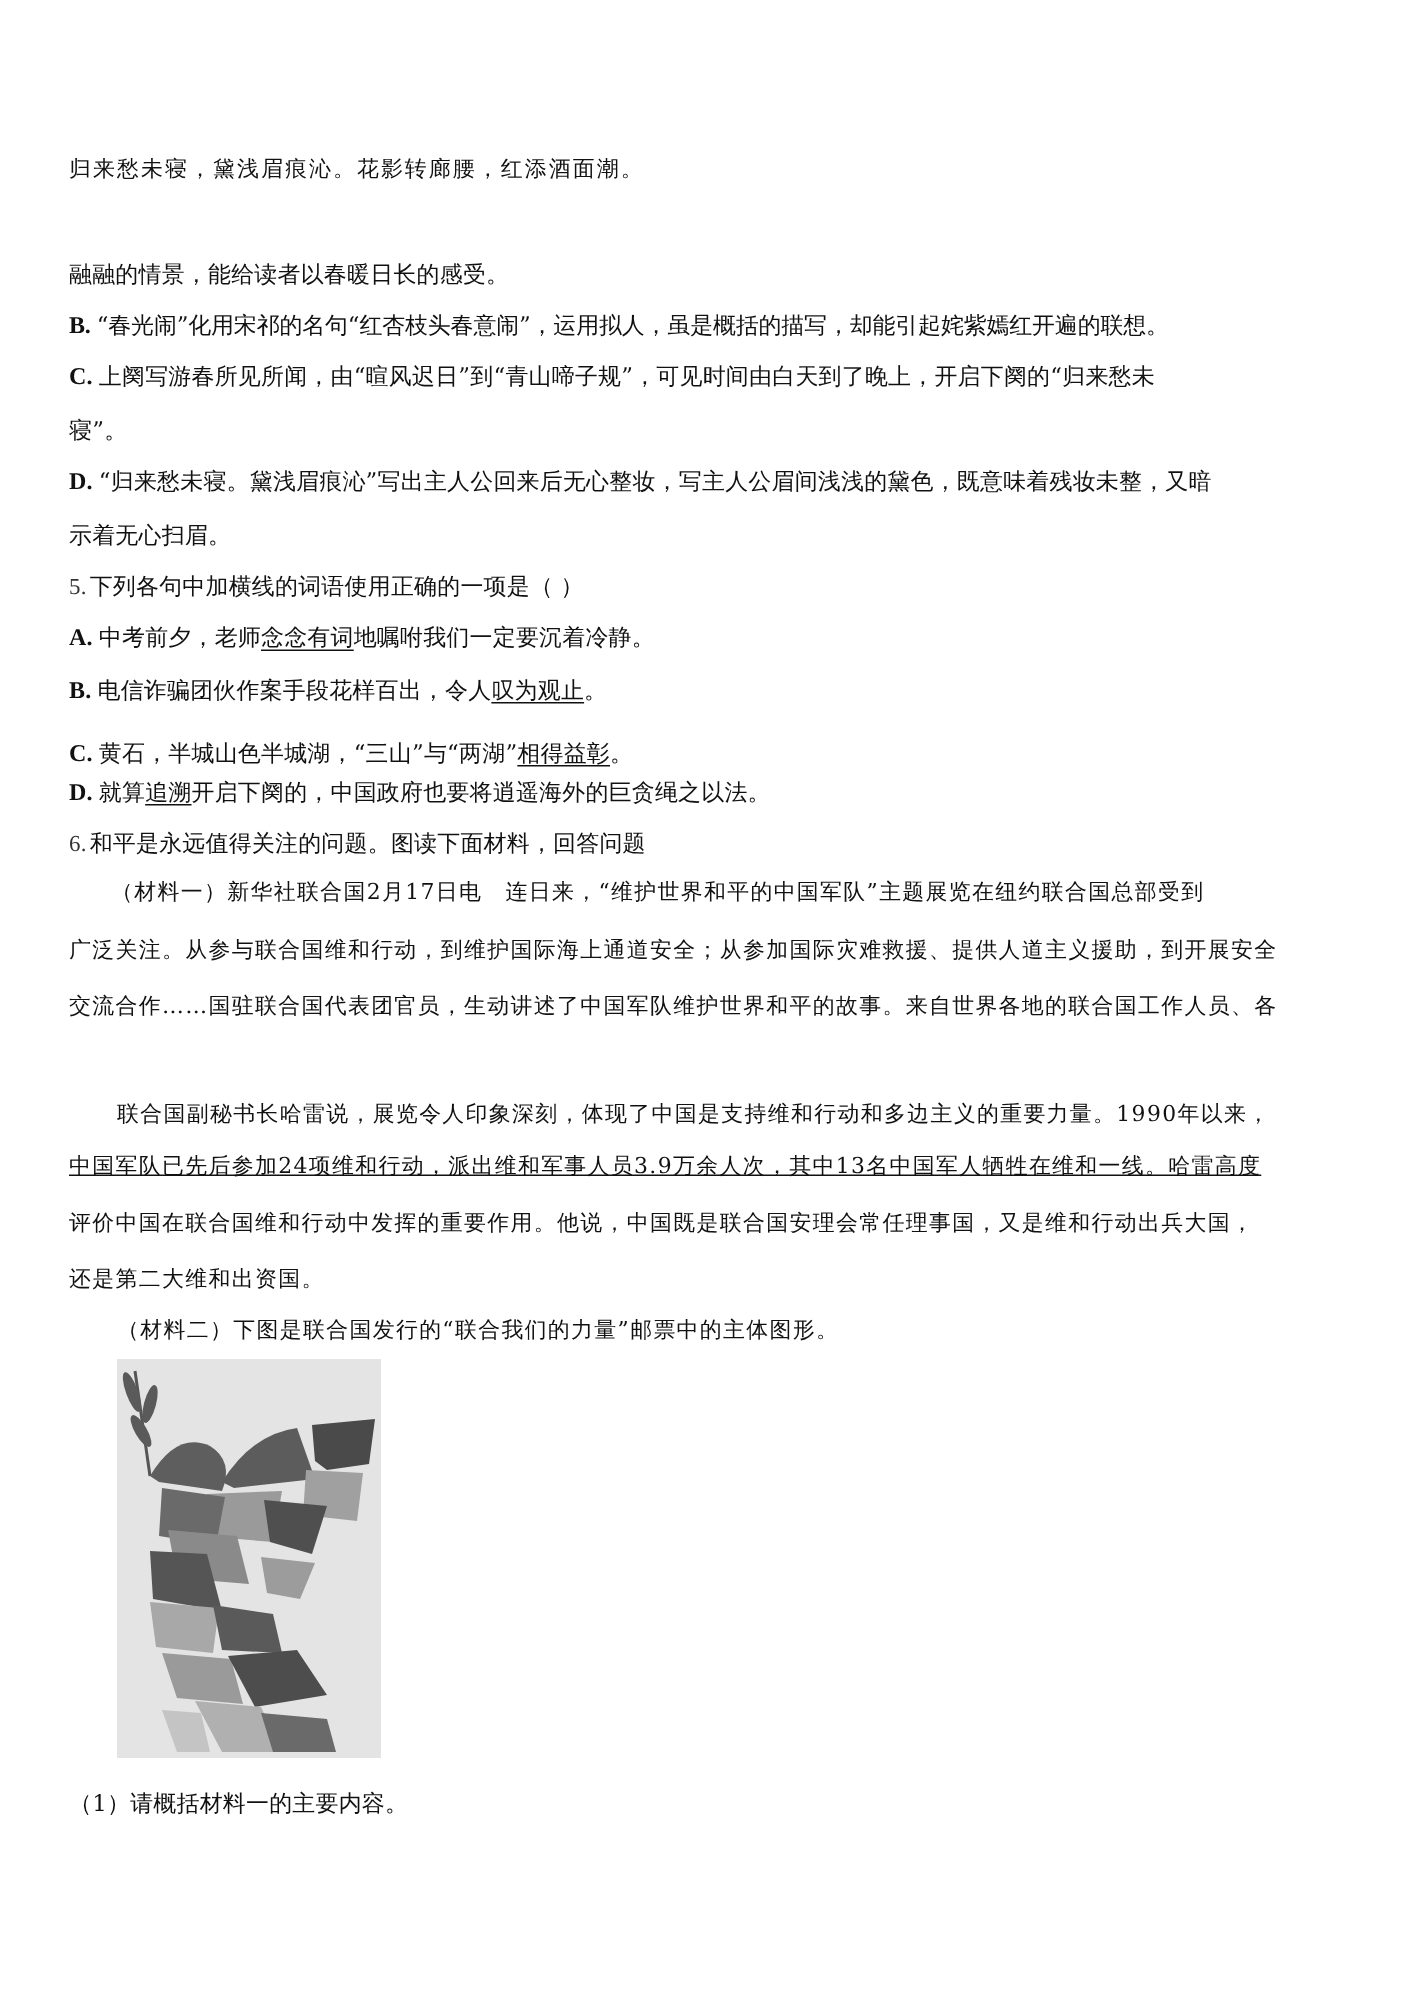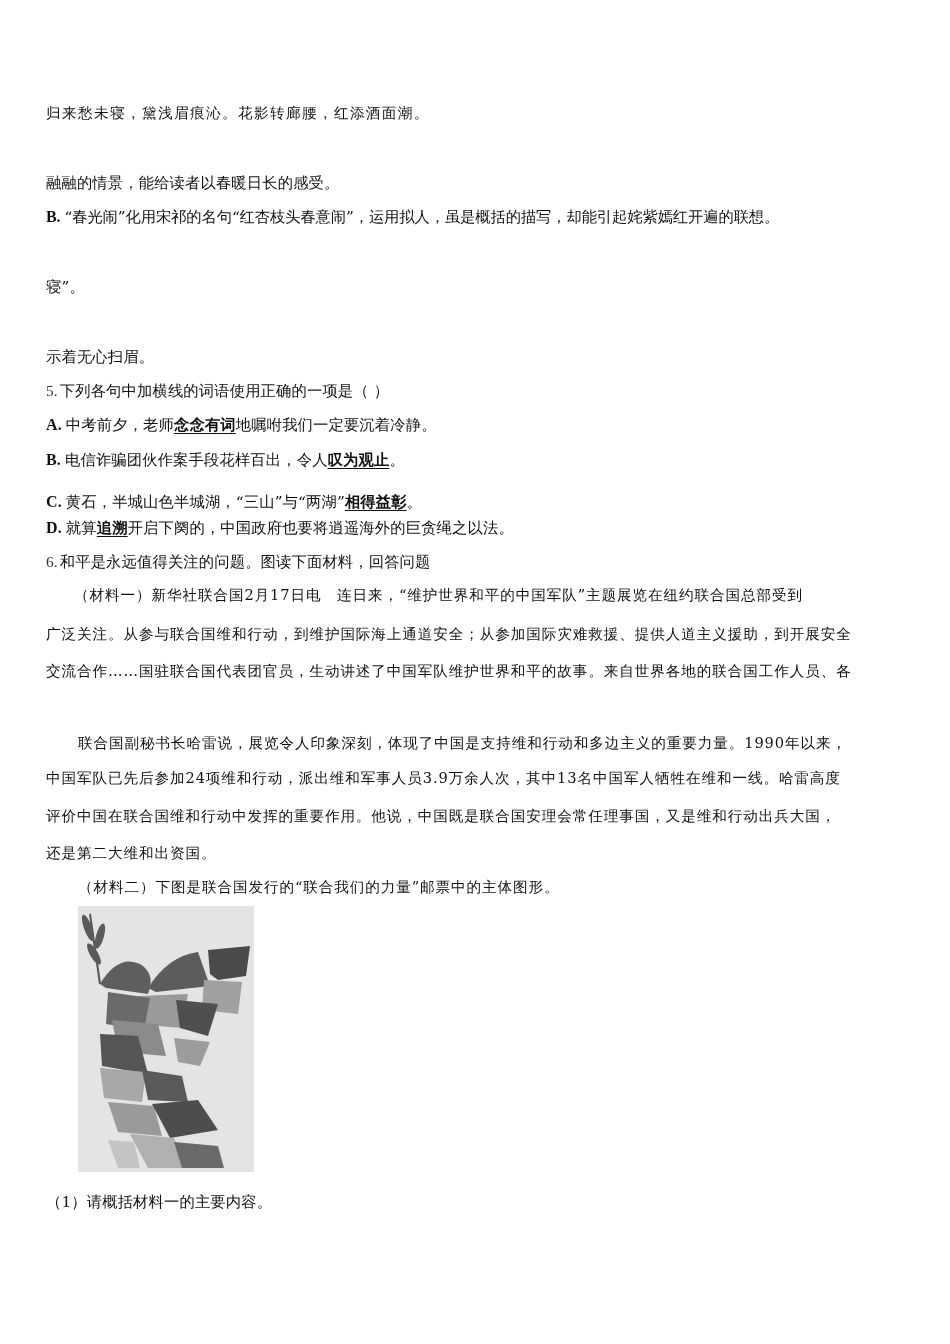--- a/index.html
+++ b/index.html
@@ -9,42 +9,48 @@
       color: #111111;
     }
     .page { position: absolute; left: 0; top: 0; width: 808px; height: 1344px; }
     .line {
       position: absolute; left: 46px; white-space: nowrap;
       font-size: 15.3px; line-height: 20px; letter-spacing: 0.15px;
     }
     .opt-letter { font-family: "Liberation Serif", serif; font-weight: bold; font-size: 16px; margin-right: 4px; }
     .qnum { font-family: "Liberation Serif", serif; color: #333; margin-right: 2px; }
     .material { font-size: 14.6px; letter-spacing: 0.9px; }
-    .u { text-decoration: underline; text-underline-offset: 3px; text-decoration-thickness: 1px; font-weight: bold; }
+    .u { text-decoration: underline; text-underline-offset: 3px; text-decoration-thickness: 1px; }
     .stamp {
       position: absolute; left: 78px; top: 906px; width: 176px; height: 266px;
       background: #e6e6e6;
     }
     .stamp svg { width: 100%; height: 100%; display: block; }
   </style>
 </head>
 <body>
 
 <div class="page">
 
   <div class="line material" style="top:103px; letter-spacing:1.4px;">归来愁未寝，黛浅眉痕沁。花影转廊腰，红添酒面潮。</div>
 
   <div class="line" style="top:173px;">融融的情景，能给读者以春暖日长的感受。</div>
 
   <div class="line" style="top:207px; letter-spacing:-0.1px;">
     <span class="opt-letter">B.</span><span>“春光闹”化用宋祁的名句“红杏枝头春意闹”，运用拟人，虽是概括的描写，却能引起姹紫嫣红开遍的联想。</span>
   </div>
 
+  <div class="line" style="top:241px;">
+    <span class="opt-letter">C.</span><span>上阕写游春所见所闻，由“暄风迟日”到“青山啼子规”，可见时间由白天到了晚上，开启下阕的“归来愁未</span>
+  </div>
   <div class="line" style="top:277px;">寝”。</div>
 
+  <div class="line" style="top:311px;">
+    <span class="opt-letter">D.</span><span>“归来愁未寝。黛浅眉痕沁”写出主人公回来后无心整妆，写主人公眉间浅浅的黛色，既意味着残妆未整，又暗</span>
+  </div>
   <div class="line" style="top:347px;">示着无心扫眉。</div>
 
   <div class="line" style="top:381px;">
     <span class="qnum">5.</span><span>下列各句中加横线的词语使用正确的一项是（ ）</span>
   </div>
 
   <div class="line" style="top:415px;">
     <span class="opt-letter">A.</span><span>中考前夕，老师</span><span class="u">念念有词</span><span>地嘱咐我们一定要沉着冷静。</span>
   </div>
   <div class="line" style="top:450px;">
@@ -59,21 +65,21 @@
 
   <div class="line" style="top:552px;">
     <span class="qnum">6.</span><span>和平是永远值得关注的问题。图读下面材料，回答问题</span>
   </div>
 
   <div class="line material" style="top:585px; left:74px;">（材料一）新华社联合国2月17日电　连日来，“维护世界和平的中国军队”主题展览在纽约联合国总部受到</div>
   <div class="line material" style="top:624px;">广泛关注。从参与联合国维和行动，到维护国际海上通道安全；从参加国际灾难救援、提供人道主义援助，到开展安全</div>
   <div class="line material" style="top:661px;">交流合作……国驻联合国代表团官员，生动讲述了中国军队维护世界和平的故事。来自世界各地的联合国工作人员、各</div>
 
   <div class="line material" style="top:733px; left:78px;">联合国副秘书长哈雷说，展览令人印象深刻，体现了中国是支持维和行动和多边主义的重要力量。1990年以来，</div>
-  <div class="line material" style="top:768px;">中国军队已先后参加24项维和行动，派出维和军事人员3.9万余人次，其中13名中国军人牺牲在维和一线。哈雷高度</div>
+  <div class="line material" style="top:768px;text-decoration:underline;">中国军队已先后参加24项维和行动，派出维和军事人员3.9万余人次，其中13名中国军人牺牲在维和一线。哈雷高度</div>
   <div class="line material" style="top:806px;">评价中国在联合国维和行动中发挥的重要作用。他说，中国既是联合国安理会常任理事国，又是维和行动出兵大国，</div>
   <div class="line material" style="top:843px;">还是第二大维和出资国。</div>
 
   <div class="line material" style="top:877px; left:78px;">（材料二）下图是联合国发行的“联合我们的力量”邮票中的主体图形。</div>
 
   <div class="stamp">
     <svg viewBox="0 0 176 266" xmlns="http://www.w3.org/2000/svg">
       <rect width="176" height="266" fill="#e4e4e4"></rect>
 
       <path d="M22 78 L12 8" stroke="#555" stroke-width="2" fill="none"></path>

